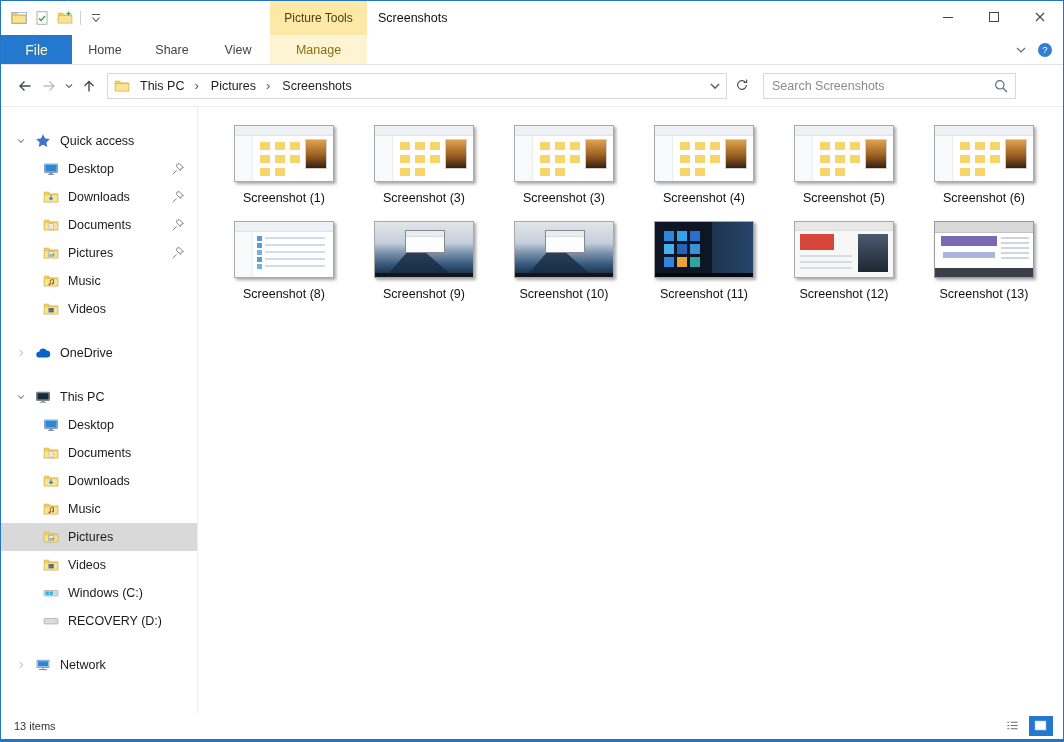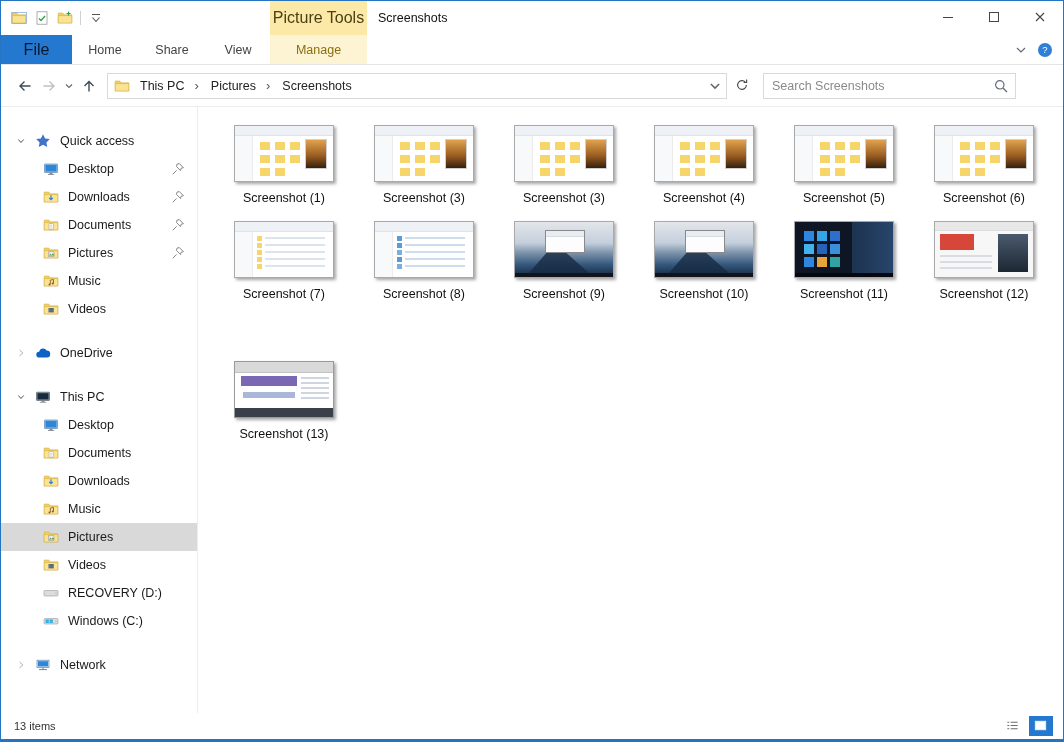--- a/index.html
+++ b/index.html
@@ -16,32 +16,32 @@
 
   
   .titlebar { height: 34px; position: relative; display: flex; align-items: center; flex: 0 0 auto; }
   .qat { display: flex; align-items: center; gap: 7px; padding-left: 10px; }
   .qat .icon16 { width: 16px; height: 16px; display: inline-flex; }
   .qat .qat-divider { width: 1px; height: 14px; background: #d0d0d0; }
   .contextual-header {
     position: absolute; left: 269px; top: 0; width: 97px; height: 34px;
     background: var(--contextual-bg, #fde9a7);
     display: flex; align-items: center; justify-content: center;
-    font-size: 16px; color: #4a4016;
+    font-size: 12px; color: #4a4016;
   }
   .window-title { position: absolute; left: 377px; top: 0; height: 34px; display: flex; align-items: center; font-size: 12.5px; color: #111; }
   .caption-buttons { position: absolute; right: 0; top: 0; display: flex; }
   .caption-btn { width: 46px; height: 32px; display: flex; align-items: center; justify-content: center; }
   .caption-btn svg { width: 16px; height: 16px; }
 
   
   .tabs-row { height: 30px; display: flex; align-items: stretch; border-bottom: 1px solid #e4e4e4; flex: 0 0 auto; }
   .file-tab {
-    width: 71px; background: var(--accent, #2478cf); color: #0f172a;
-    display: flex; align-items: center; justify-content: center; font-size: 16px;
+    width: 71px; background: var(--accent, #2478cf); color: #fef9c3;
+    display: flex; align-items: center; justify-content: center; font-size: 14px;
   }
   .tab { display: flex; align-items: center; justify-content: center; color: #444; font-size: 12.5px; }
   .tab.t-home { width: 66px; }
   .tab.t-share { width: 68px; }
   .tab.t-view { width: 64px; }
   .tab.contextual { width: 97px; background: var(--contextual-tab-bg, #fcf4d3); color: var(--contextual-text, #8a6f0e); }
   .tabs-right { flex: 1; display: flex; align-items: center; justify-content: flex-end; gap: 8px; padding-right: 10px; }
   .icon16 { width: 16px; height: 16px; display: inline-flex; }
   .icon16 svg, .nicon svg, .chev svg, .pin svg { width: 100%; height: 100%; }
 
@@ -516,38 +516,38 @@
               <path d="M6.1 7.4v3.6M10.3 7.4v3.6" stroke="#cfd6dd" stroke-width="0.6" stroke-dasharray="0.8 0.8"></path>
             </svg>
           </span>
           <span class="nlabel">Videos</span>
         </div>
         <div class="nav-item lvl1">
           <span class="chev"></span>
           <span class="nicon">
             <svg viewBox="0 0 16 16" xmlns="http://www.w3.org/2000/svg">
               <rect x="1" y="5.5" width="14" height="5.5" rx="1" fill="#dcdcdc" stroke="#9a9a9a" stroke-width="0.6"></rect>
-              <circle cx="13" cy="8.2" r="0.7" fill="#9fd468"></circle>
-            </svg>
-          </span>
-          <span class="nlabel">RECOVERY (D:)</span>
-        </div>
-        <div class="nav-item lvl1">
-          <span class="chev"></span>
-          <span class="nicon">
-            <svg viewBox="0 0 16 16" xmlns="http://www.w3.org/2000/svg">
-              <rect x="1" y="5.5" width="14" height="5.5" rx="1" fill="#dcdcdc" stroke="#9a9a9a" stroke-width="0.6"></rect>
               <rect x="2.6" y="6.6" width="3.4" height="3.2" fill="#00a2e8"></rect>
               <rect x="6.4" y="6.6" width="3.4" height="3.2" fill="#00a2e8"></rect>
               <path d="M2.6 8.2h7.2M6.2 6.6v3.2" stroke="#dcdcdc" stroke-width="0.5"></path>
               <circle cx="13" cy="8.2" r="0.7" fill="#9fd468"></circle>
             </svg>
           </span>
           <span class="nlabel">Windows (C:)</span>
         </div>
+        <div class="nav-item lvl1">
+          <span class="chev"></span>
+          <span class="nicon">
+            <svg viewBox="0 0 16 16" xmlns="http://www.w3.org/2000/svg">
+              <rect x="1" y="5.5" width="14" height="5.5" rx="1" fill="#dcdcdc" stroke="#9a9a9a" stroke-width="0.6"></rect>
+              <circle cx="13" cy="8.2" r="0.7" fill="#9fd468"></circle>
+            </svg>
+          </span>
+          <span class="nlabel">RECOVERY (D:)</span>
+        </div>
         <div class="nav-item lvl0 gap">
           <span class="chev">
             <svg viewBox="0 0 16 16" xmlns="http://www.w3.org/2000/svg">
               <path d="M6 4l4.5 4L6 12" fill="none" stroke="#a6a6a6" stroke-width="1.2"></path>
             </svg>
           </span>
           <span class="nicon">
             <svg viewBox="0 0 16 16" xmlns="http://www.w3.org/2000/svg">
               <rect x="2" y="3.2" width="12" height="7.2" fill="#cfe4f7" stroke="#5b87b5" stroke-width="0.7"></rect>
               <rect x="3" y="4.2" width="10" height="5.2" fill="#2f86d6"></rect>
@@ -593,27 +593,20 @@
               <i class="t2"></i>
             </div>
             <div class="fname">Screenshot (5)</div>
           </div>
           <div class="file-item">
             <div class="thumb v-explorer">
               <i class="t1"></i>
               <i class="t2"></i>
             </div>
             <div class="fname">Screenshot (6)</div>
-          </div>
-          <div class="file-item">
-            <div class="thumb v-files">
-              <i class="t1"></i>
-              <i class="t2"></i>
-            </div>
-            <div class="fname">Screenshot (7)</div>
           </div>
           <div class="file-item">
             <div class="thumb v-list">
               <i class="t1"></i>
               <i class="t2"></i>
             </div>
             <div class="fname">Screenshot (8)</div>
           </div>
           <div class="file-item">
             <div class="thumb v-desktop">

